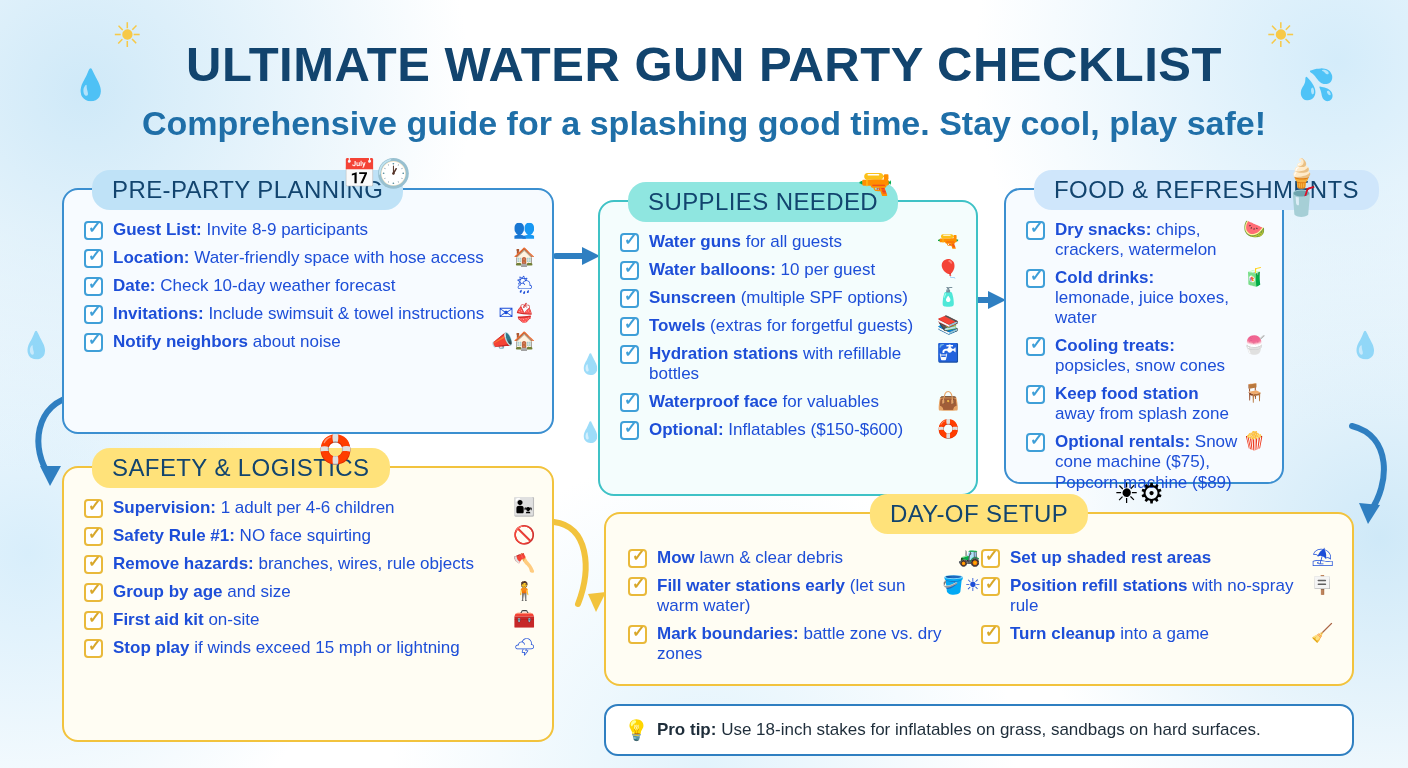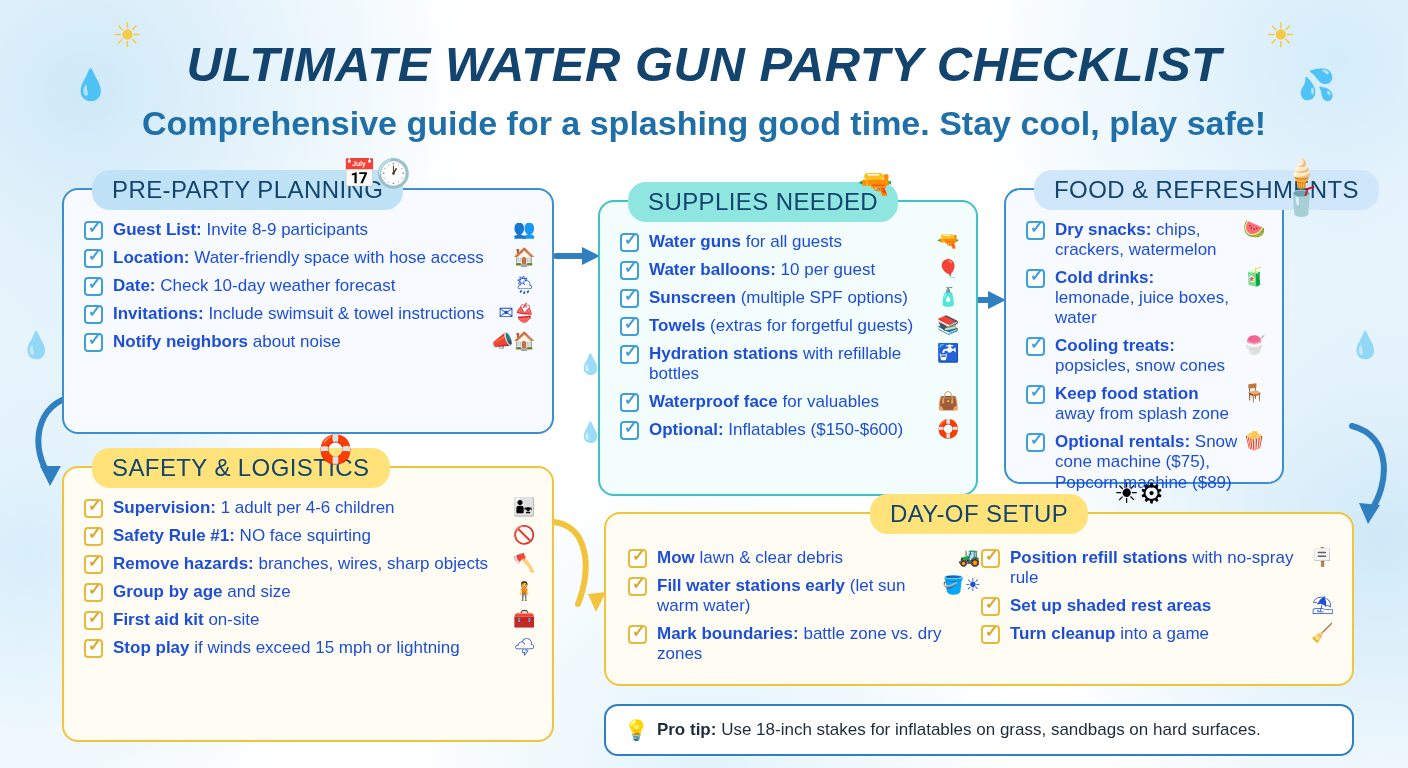--- a/index.html
+++ b/index.html
@@ -19,21 +19,20 @@
   }
   #stage { position:relative; width:1408px; height:768px; }
 
   
   .title {
     position:absolute; top:36px; left:0; width:100%;
     text-align:center;
     font-size:49px; font-weight:bold; letter-spacing:0.5px;
     color:#12446e;
     text-transform:uppercase;
-    font-style:italic;
   }
   .subtitle {
     position:absolute; top:104px; left:0; width:100%;
     text-align:center;
     font-size:34px; font-weight:bold;
     color:#1f6fa8;
   }
   .sun-deco { position:absolute; font-size:34px; line-height:1; color:#f7c948; }
   .splash-deco { position:absolute; color:#8ccdf0; font-size:30px; line-height:1;}
 
@@ -275,21 +274,21 @@
         <span class="txt"><b>Supervision:</b><span> 1 adult per 4-6 children</span></span>
         <span class="li-icon">👨‍👧</span>
       </li>
       <li>
         <span class="chk yellow"></span>
         <span class="txt"><b>Safety Rule #1:</b><span> NO face squirting</span></span>
         <span class="li-icon">🚫</span>
       </li>
       <li>
         <span class="chk yellow"></span>
-        <span class="txt"><b>Remove hazards:</b><span> branches, wires, sharp objects</span></span>
+        <span class="txt"><b>Remove hazards:</b><span> branches, wires, rule objects</span></span>
         <span class="li-icon">🪓</span>
       </li>
       <li>
         <span class="chk yellow"></span>
         <span class="txt"><b>Group by age</b><span> and size</span></span>
         <span class="li-icon">🧍</span>
       </li>
       <li>
         <span class="chk yellow"></span>
         <span class="txt"><b>First aid kit</b><span> on-site</span></span>
@@ -322,27 +321,27 @@
           <li>
             <span class="chk yellow"></span>
             <span class="txt"><b>Mark boundaries:</b><span> battle zone vs. dry zones</span></span>
           </li>
         </ul>
       </div>
       <div class="col">
         <ul class="items">
           <li>
             <span class="chk yellow"></span>
+            <span class="txt"><b>Set up shaded rest areas</b><span></span></span>
+            <span class="li-icon">⛱</span>
+          </li>
+          <li>
+            <span class="chk yellow"></span>
             <span class="txt"><b>Position refill stations</b><span> with no-spray rule</span></span>
             <span class="li-icon">🪧</span>
-          </li>
-          <li>
-            <span class="chk yellow"></span>
-            <span class="txt"><b>Set up shaded rest areas</b><span></span></span>
-            <span class="li-icon">⛱</span>
           </li>
           <li>
             <span class="chk yellow"></span>
             <span class="txt"><b>Turn cleanup</b><span> into a game</span></span>
             <span class="li-icon">🧹</span>
           </li>
         </ul>
       </div>
     </div>
   </div>

